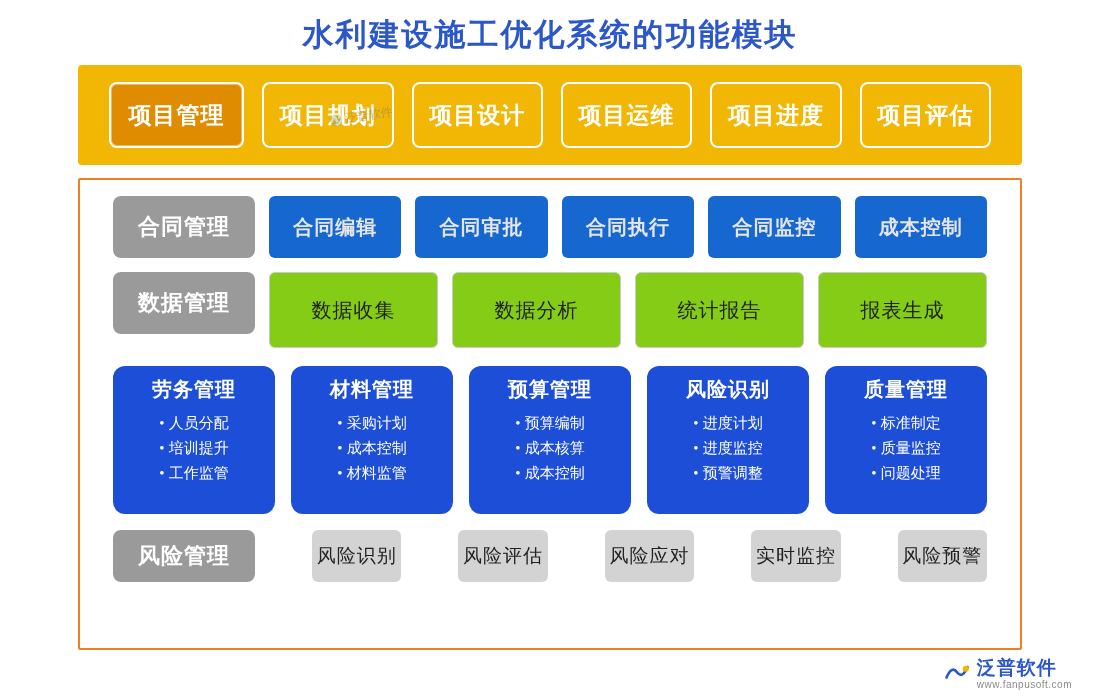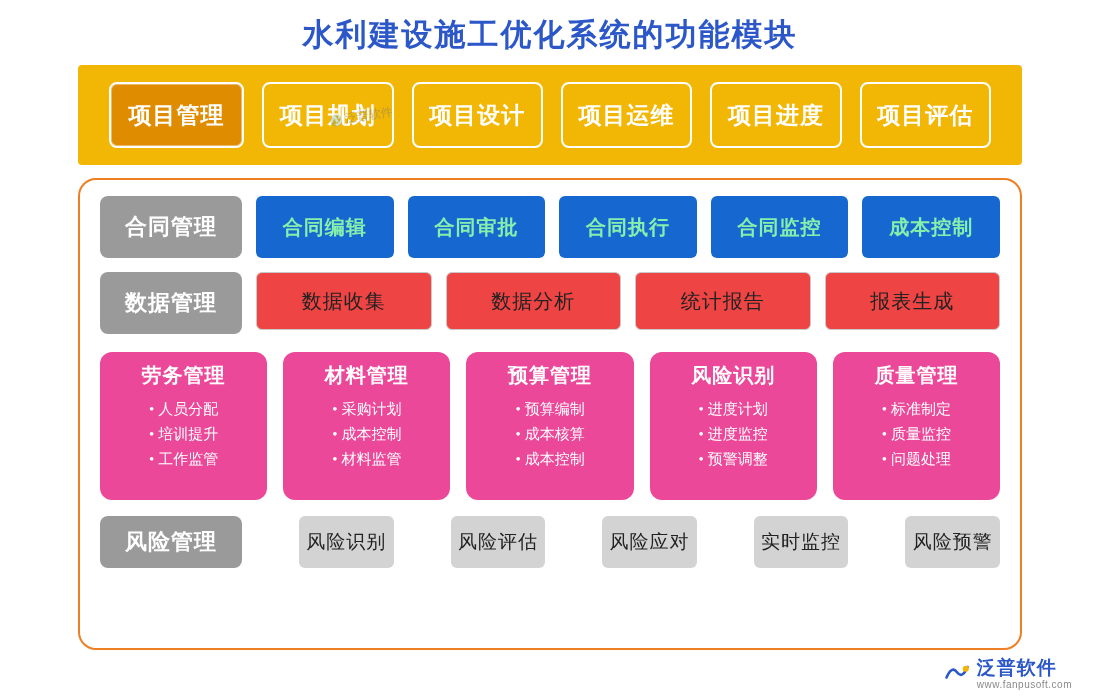--- a/index.html
+++ b/index.html
@@ -63,23 +63,23 @@
   }
 
   
   .main-panel {
     position: absolute;
     left: 78px;
     top: 178px;
     width: 944px;
     height: 472px;
     border: 2px solid #ef7f23;
-    border-radius: 18px;
+    border-radius: 2px;
     box-sizing: border-box;
-    padding: 16px 20px;
+    padding: 16px 33px;
   }
 
   .row {
     display: flex;
     align-items: stretch;
     gap: 14px;
     margin-bottom: 14px;
   }
 
   .row-label {
@@ -95,37 +95,37 @@
     justify-content: center;
     font-family: "Liberation Serif", "DejaVu Serif", serif;
     letter-spacing: 1px;
   }
 
   
   .row-contract .cell {
     flex: 1;
     height: 62px;
     background: #1668d0;
-    color: #86efac;
+    color: #e5e5e5;
     border-radius: 6px;
     font-size: 20px;
     font-weight: bold;
     display: flex;
     align-items: center;
     justify-content: center;
     font-family: "Liberation Serif", "DejaVu Serif", serif;
     letter-spacing: 1px;
   }
   .row-contract .row-label { height: 62px; }
 
   
   .row-data .cell {
     flex: 1;
-    height: 58px;
-    background: #ef4444;
+    height: 76px;
+    background: #84cc16;
     color: #222222;
     border: 1px solid #c9c9c9;
     border-radius: 6px;
     font-size: 20px;
     display: flex;
     align-items: center;
     justify-content: center;
     font-family: "Liberation Serif", "DejaVu Serif", serif;
     letter-spacing: 1px;
     box-sizing: border-box;
@@ -135,21 +135,21 @@
 
   
   .row-cards {
     display: flex;
     gap: 16px;
     margin-bottom: 14px;
     margin-top: 18px;
   }
   .card {
     flex: 1;
-    background: #ec4899;
+    background: #1d4ed8;
     border-radius: 12px;
     color: #ffffff;
     padding: 10px 6px 12px 6px;
     box-sizing: border-box;
     height: 148px;
     display: flex;
     flex-direction: column;
     align-items: center;
   }
   .card-title {

